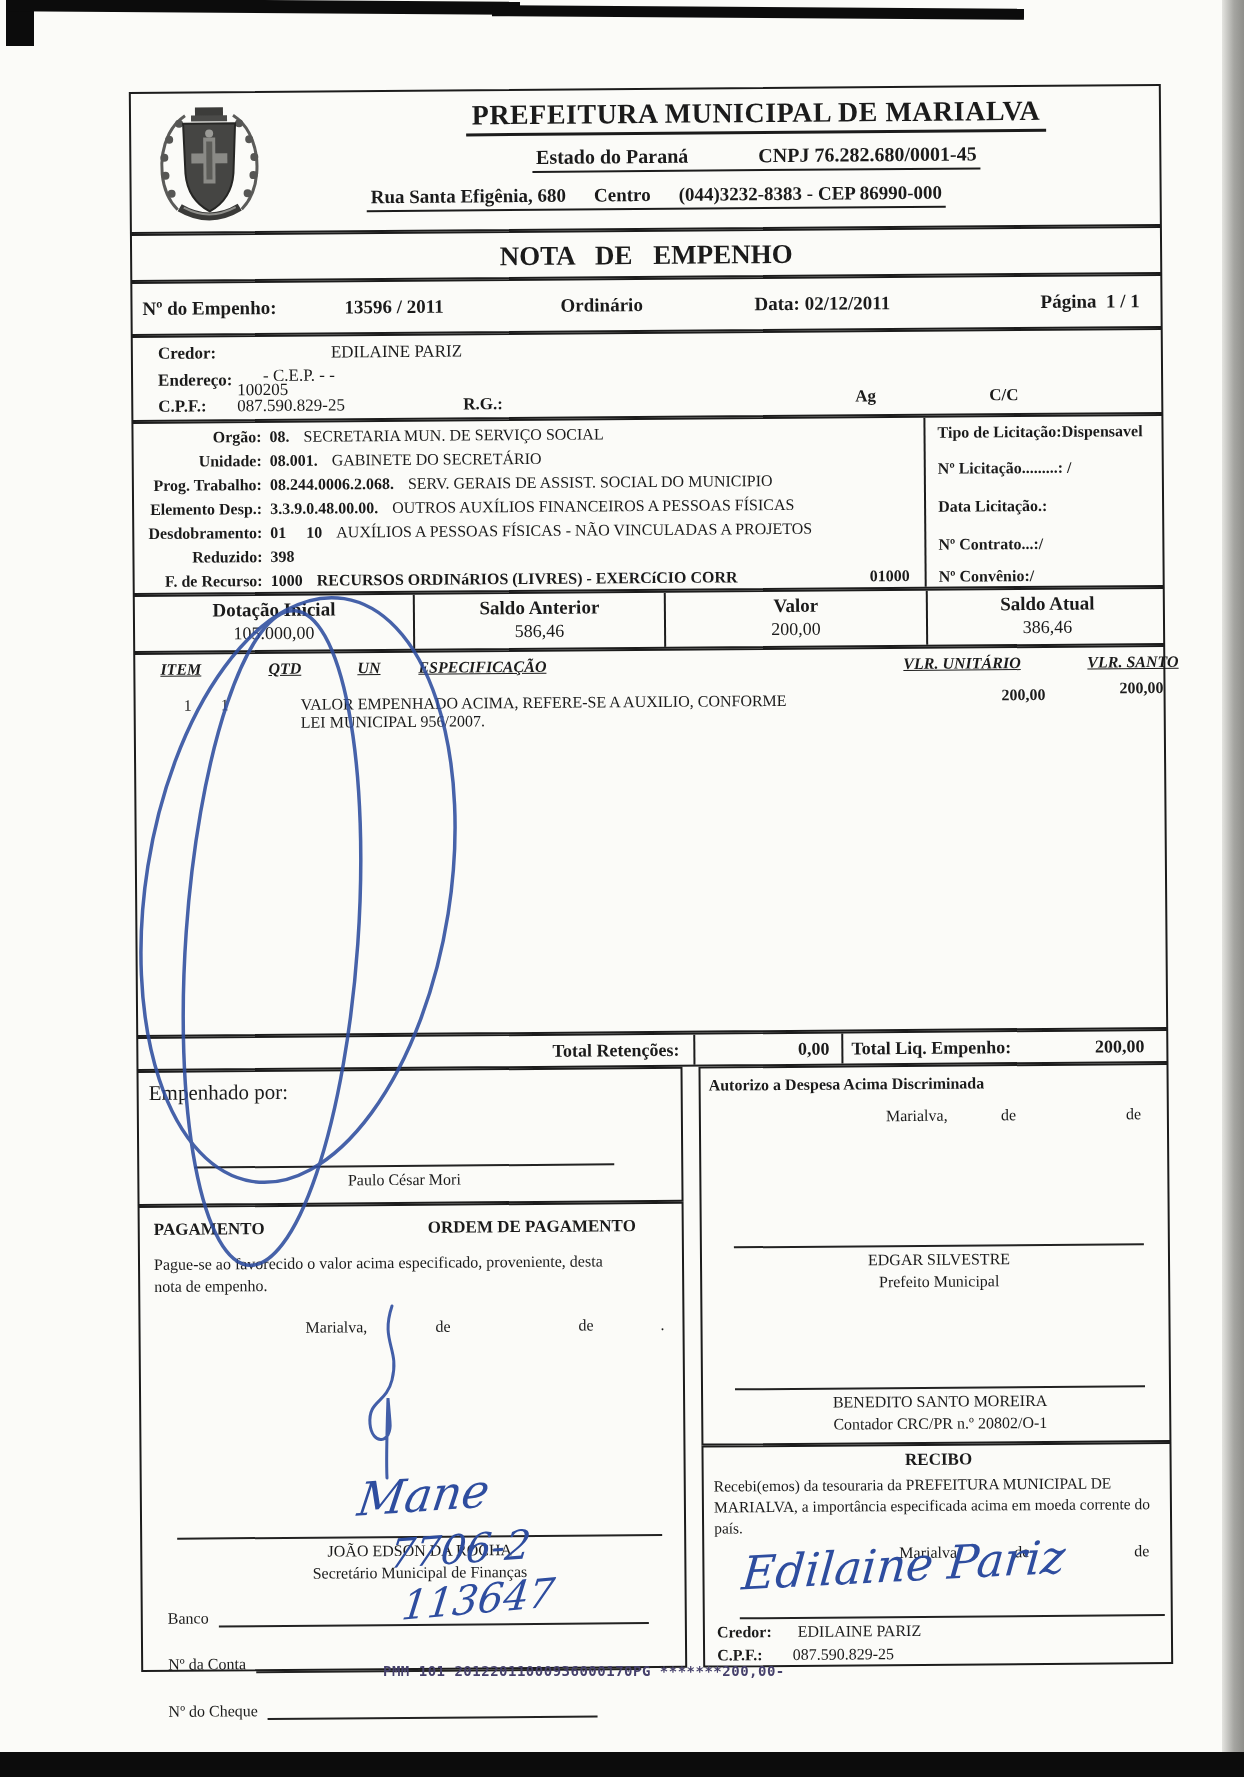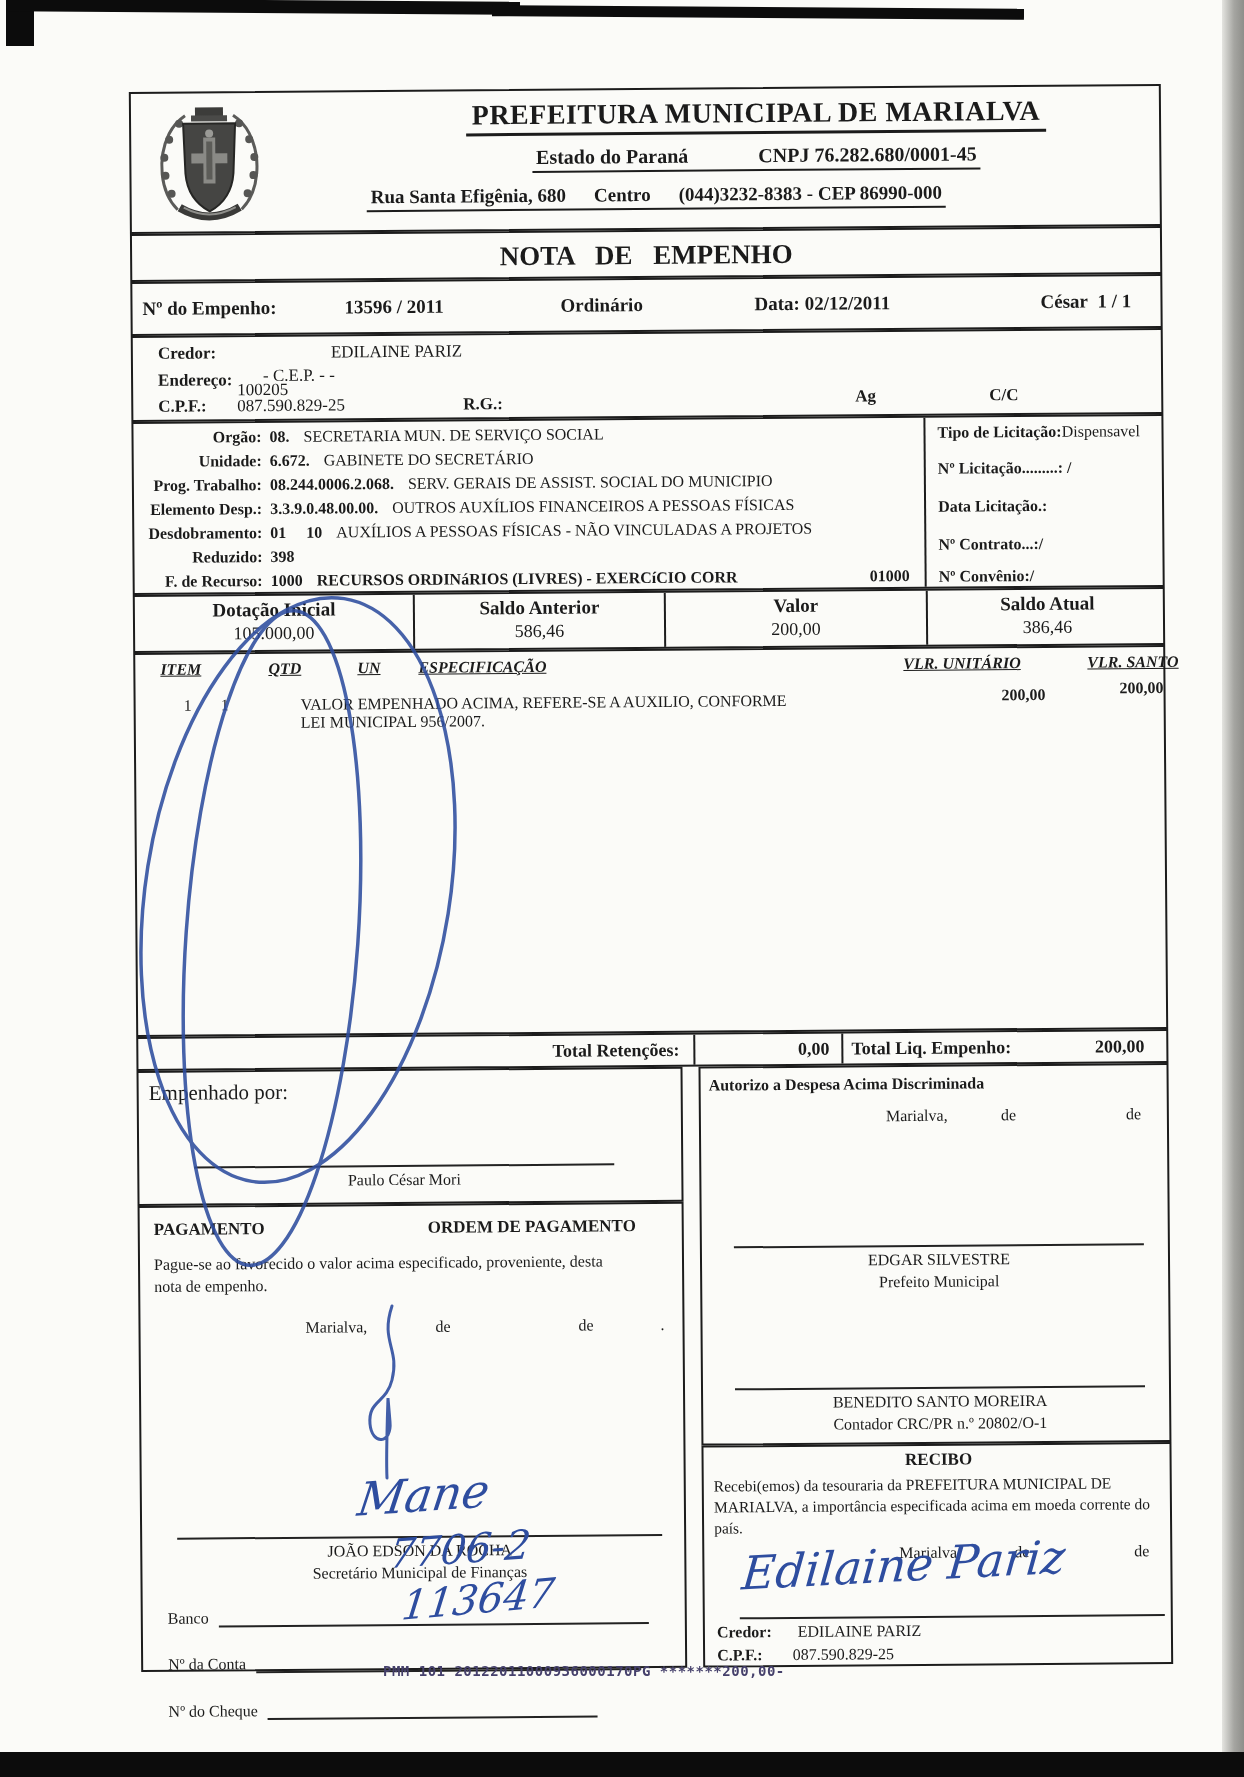--- a/index.html
+++ b/index.html
@@ -31,21 +31,21 @@
   
   .crow{position:absolute;font-size:17px;white-space:nowrap;}
   
   .brow{position:relative;height:24px;white-space:nowrap;font-size:16px;}
   .blabel{display:inline-block;width:128px;text-align:right;font-weight:bold;}
   .bcode{margin-left:8px;font-weight:bold;}
   .bdesc{margin-left:14px;}
   .bextra{position:absolute;left:735px;top:0;font-weight:bold;}
   .lic{position:absolute;left:790px;top:0;width:242px;height:100%;border-left:2px solid #1c1c1c;box-sizing:border-box;}
   .lrow{position:absolute;left:12px;font-size:16px;font-weight:bold;white-space:nowrap;}
-  .lplain{font-weight:normal;}
+  .lplain{font-weight:bold;}
   
   .acell{position:absolute;top:0;height:100%;box-sizing:border-box;text-align:center;}
   .acell+.acell{border-left:2px solid #1c1c1c;}
   .alabel{font-size:19px;font-weight:bold;padding-top:3px;}
   .avalue{font-size:18px;margin-top:2px;}
   
   .ih{font-style:italic;font-weight:bold;text-decoration:underline;font-size:16px;position:absolute;top:6px;white-space:nowrap;}
   .icell{position:absolute;font-size:16px;white-space:nowrap;}
   
   .tc{position:absolute;top:0;height:100%;box-sizing:border-box;font-size:18px;font-weight:bold;line-height:30px;}
@@ -119,21 +119,21 @@
 
   <div class="box" style="left:0;top:142px;width:1032px;height:48px;">
     <div id="doc-title">NOTA  DE  EMPENHO</div>
   </div>
 
   <div class="box" style="left:0;top:190px;width:1032px;height:54px;">
     <span class="emp-item" style="left:10px;">Nº do Empenho:</span>
     <span class="emp-item" style="left:212px;">13596 / 2011</span>
     <span class="emp-item" style="left:428px;">Ordinário</span>
     <span class="emp-item" style="left:622px;"><span>Data:</span> <span>02/12/2011</span></span>
-    <span class="emp-item" style="left:908px;"><span>César</span>&nbsp;&nbsp;<span>1 / 1</span></span>
+    <span class="emp-item" style="left:908px;"><span>Página</span>&nbsp;&nbsp;<span>1 / 1</span></span>
   </div>
 
   <div class="box" style="left:0;top:244px;width:1032px;height:86px;">
     <div class="crow" style="left:25px;top:6px;">
       <span class="b">Credor:</span>
     </div>
     <div class="crow" style="left:104px;top:7px;margin-top:36px;">100205</div>
     <div class="crow" style="left:198px;top:6px;">EDILAINE PARIZ</div>
     <div class="crow b" style="left:25px;top:33px;">Endereço:</div>
     <div class="crow" style="left:130px;top:29px;">- C.E.P.  -   -</div>
@@ -143,21 +143,21 @@
     <div class="crow b" style="left:722px;top:54px;">Ag</div>
     <div class="crow b" style="left:856px;top:54px;">C/C</div>
   </div>
 
   <div class="box" style="left:0;top:330px;width:1032px;height:173px;">
     <div class="abs" style="left:0;top:5px;width:788px;">
       <div class="brow">
         <span class="blabel">Orgão:</span><span class="bcode">08.</span><span class="bdesc">SECRETARIA MUN. DE SERVIÇO SOCIAL</span>
       </div>
       <div class="brow">
-        <span class="blabel">Unidade:</span><span class="bcode">6.672.</span><span class="bdesc">GABINETE DO SECRETÁRIO</span>
+        <span class="blabel">Unidade:</span><span class="bcode">08.001.</span><span class="bdesc">GABINETE DO SECRETÁRIO</span>
       </div>
       <div class="brow">
         <span class="blabel">Prog. Trabalho:</span><span class="bcode">08.244.0006.2.068.</span><span class="bdesc">SERV. GERAIS DE ASSIST. SOCIAL DO MUNICIPIO</span>
       </div>
       <div class="brow">
         <span class="blabel">Elemento Desp.:</span><span class="bcode">3.3.9.0.48.00.00.</span><span class="bdesc">OUTROS AUXÍLIOS FINANCEIROS A PESSOAS FÍSICAS</span>
       </div>
       <div class="brow">
         <span class="blabel">Desdobramento:</span><span class="bcode">01&nbsp;&nbsp;&nbsp;&nbsp;&nbsp;10</span><span class="bdesc">AUXÍLIOS A PESSOAS FÍSICAS - NÃO VINCULADAS A PROJETOS</span>
       </div>

